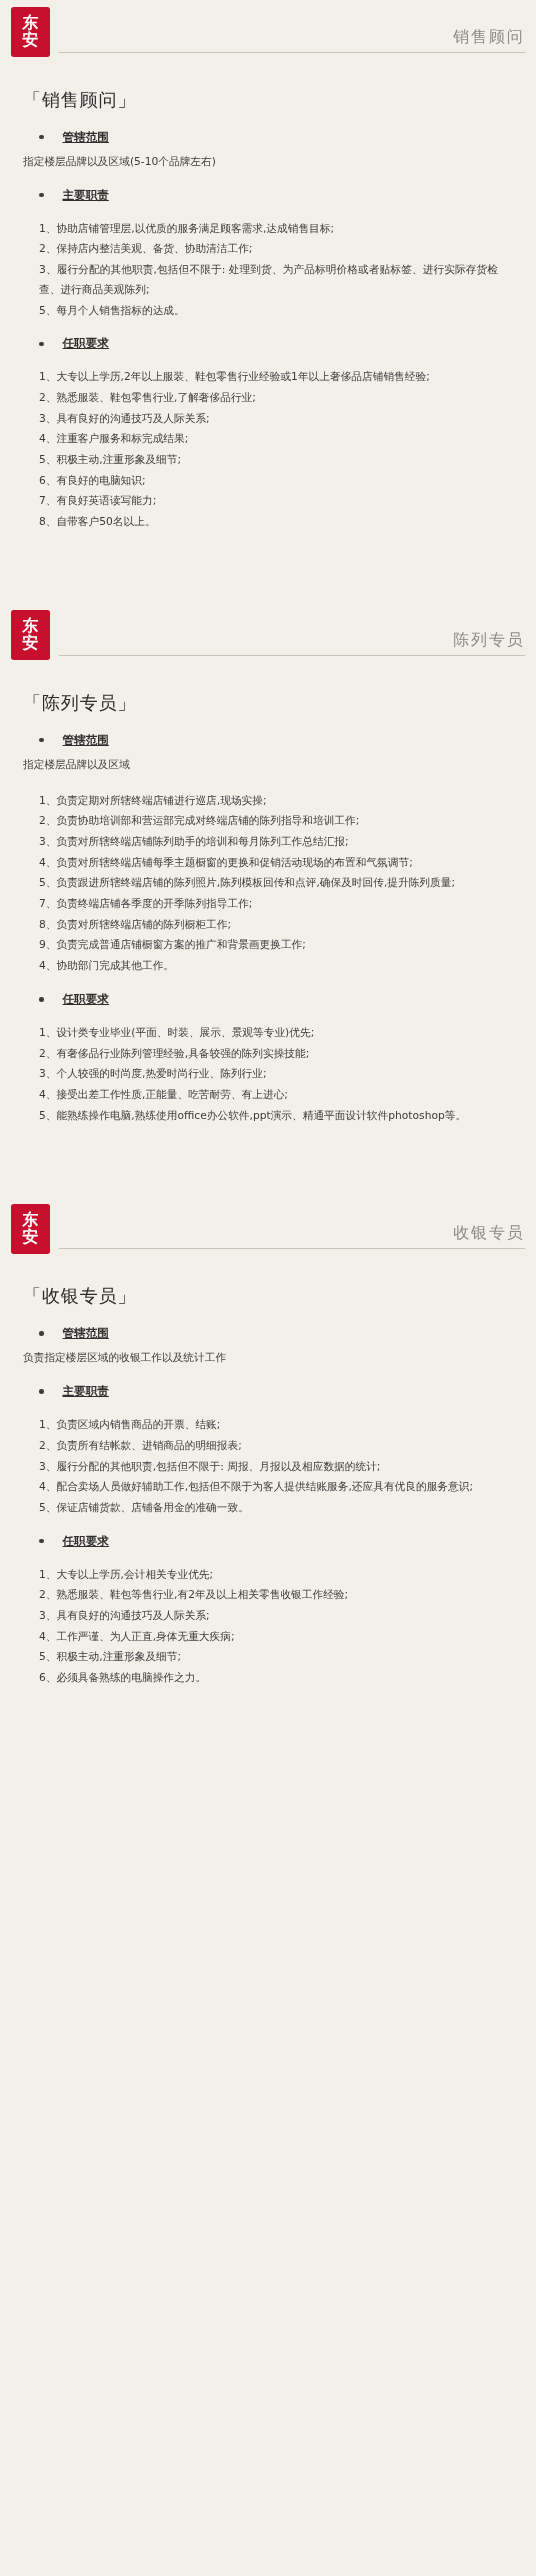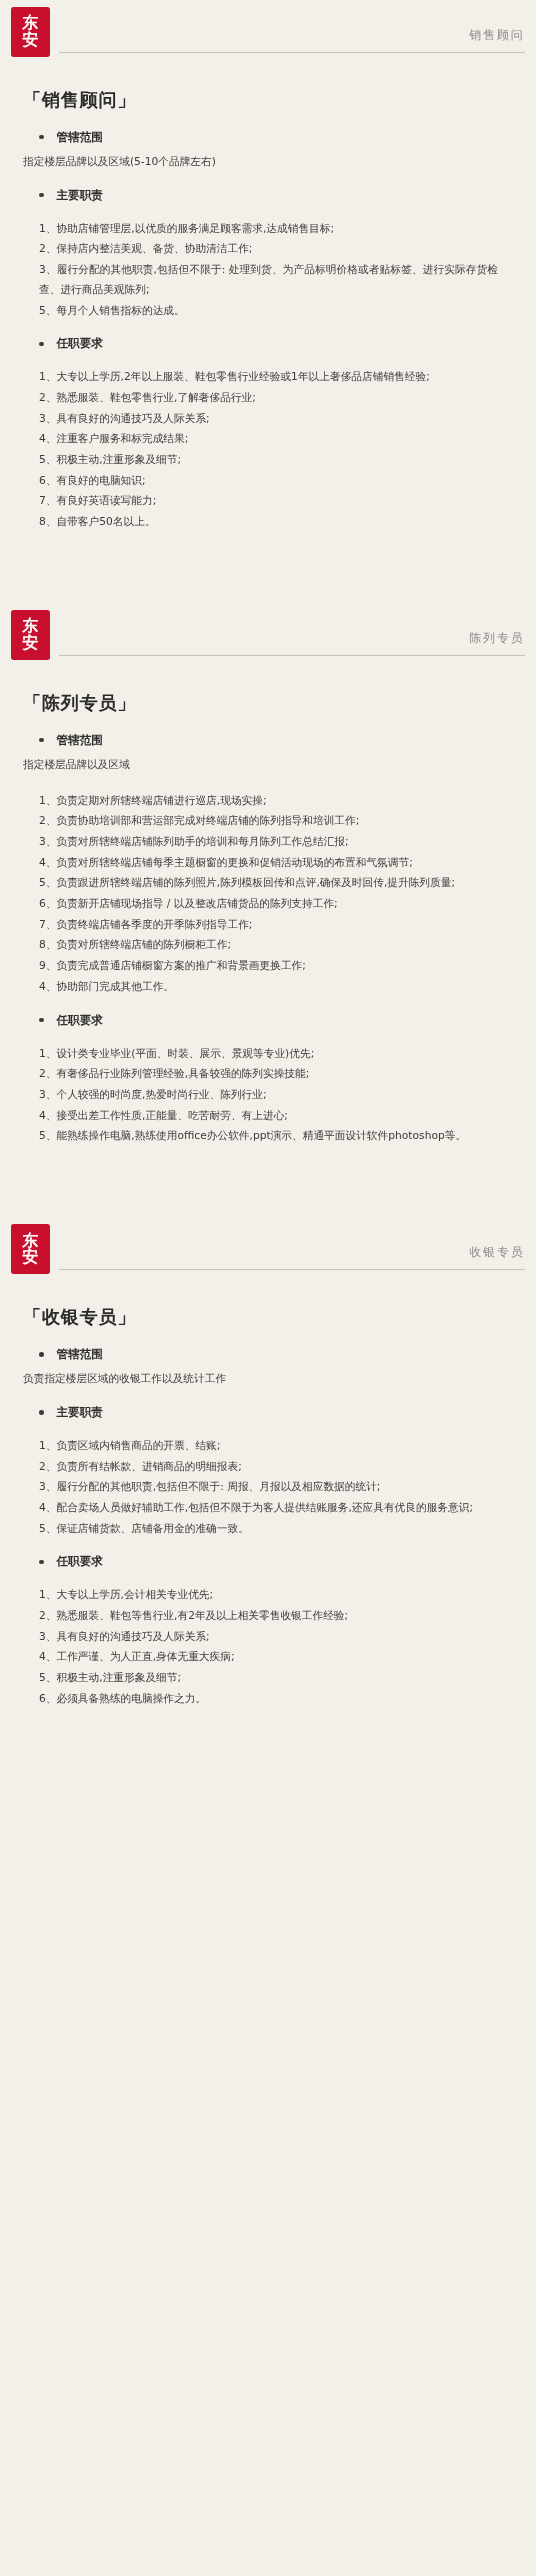--- a/index.html
+++ b/index.html
@@ -46,50 +46,51 @@
   }
   .head-right {
     position: absolute;
     right: 12.5px;
     top: 27px;
     display: flex;
     align-items: center;
     gap: 7.2px;
   }
   .head-title {
-    font-size: 12px;
+    font-size: 16px;
     color: #8b8b8b;
     letter-spacing: 1.8px;
   }
   .head-rule {
     position: absolute;
     left: 59px;
     right: 12.5px;
     top: 52px;
     border-bottom: 0.9px solid #c9c4bc;
   }
   
   .block {
     padding: 0 23px 25px 23px;
   }
   .block-title {
     font-size: 18px;
-    font-weight: bold;
+    font-weight: normal;
     color: #2b2b2b;
     margin: 10.7px 0 18px 0;
     letter-spacing: 0.9px;
   }
   .sub-head {
     display: flex;
     align-items: center;
-    gap: 13px;
+    gap: 19px;
     margin: 16px 0 7.2px 16px;
     font-size: 11.6px;
     font-weight: bold;
     color: #2f2f2f;
+    text-decoration: underline;
   }
   .bullet {
     width: 4.5px;
     height: 4.5px;
     border-radius: 50%;
     background: #3b3b3b;
     display: inline-block;
     flex: none;
   }
   .para {
@@ -186,21 +187,20 @@
       <span>管辖范围</span>
     </div>
     <p class="para">指定楼层品牌以及区域</p>
 
     <ul class="list">
       <li>1、负责定期对所辖终端店铺进行巡店,现场实操;</li>
       <li>2、负责协助培训部和营运部完成对终端店铺的陈列指导和培训工作;</li>
       <li>3、负责对所辖终端店铺陈列助手的培训和每月陈列工作总结汇报;</li>
       <li>4、负责对所辖终端店铺每季主题橱窗的更换和促销活动现场的布置和气氛调节;</li>
       <li>5、负责跟进所辖终端店铺的陈列照片,陈列模板回传和点评,确保及时回传,提升陈列质量;</li>
-      <li>6、负责新开店铺现场指导 / 以及整改店铺货品的陈列支持工作;</li>
       <li>7、负责终端店铺各季度的开季陈列指导工作;</li>
       <li>8、负责对所辖终端店铺的陈列橱柜工作;</li>
       <li>9、负责完成普通店铺橱窗方案的推广和背景画更换工作;</li>
       <li>4、协助部门完成其他工作。</li>
     </ul>
 
     <div class="sub-head">
       <span class="bullet"></span>
       <span>任职要求</span>
     </div>

